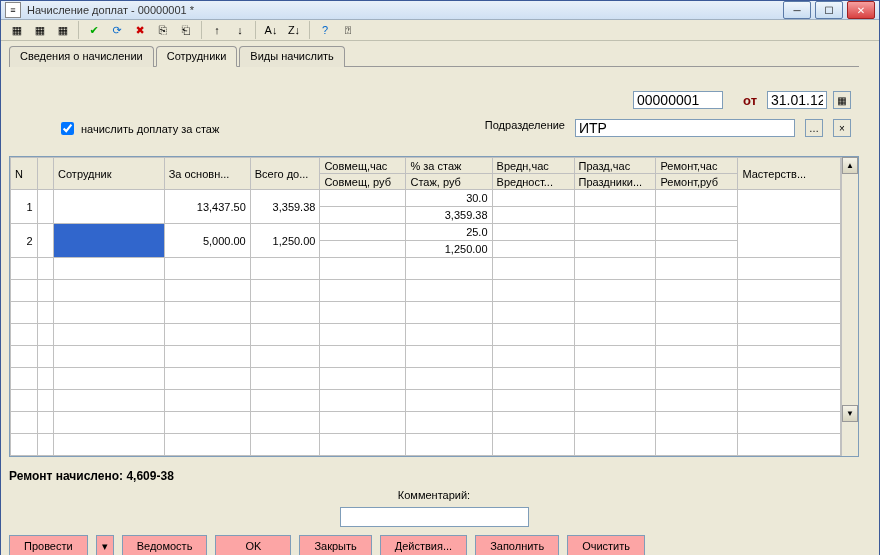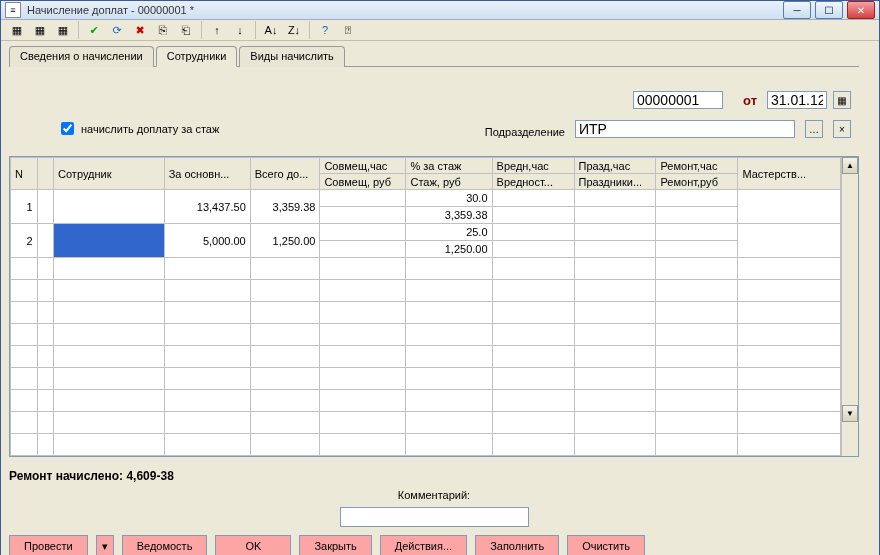--- a/index.html
+++ b/index.html
@@ -120,21 +120,21 @@
     margin-right: 6px;
   }
   .form-row1 .lbl-from {
     color: #800000;
     font-weight: bold;
     font-size: 13px;
     margin: 0 4px 0 14px;
   }
   .form-row2 {
     display: flex;
-    align-items: flex-end;
+    align-items: flex-start;
     gap: 10px;
     margin-bottom: 6px;
   }
   .form-row2 .chk-wrap {
     display: flex;
     margin-left: 40px;
     align-items: center;
     gap: 4px;
   }
   .form-row2 .spacer { flex: 1; }

